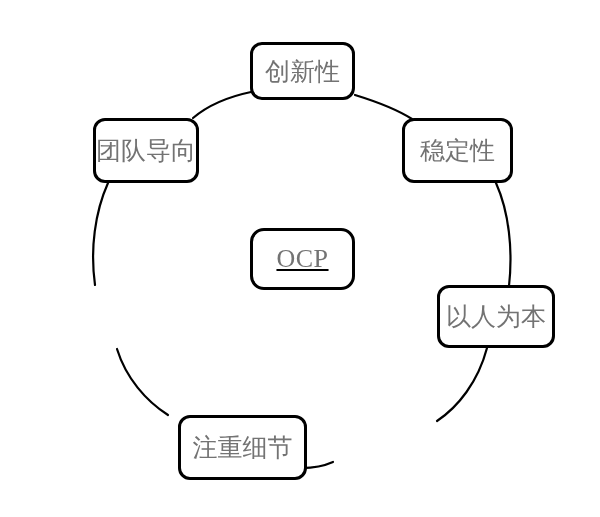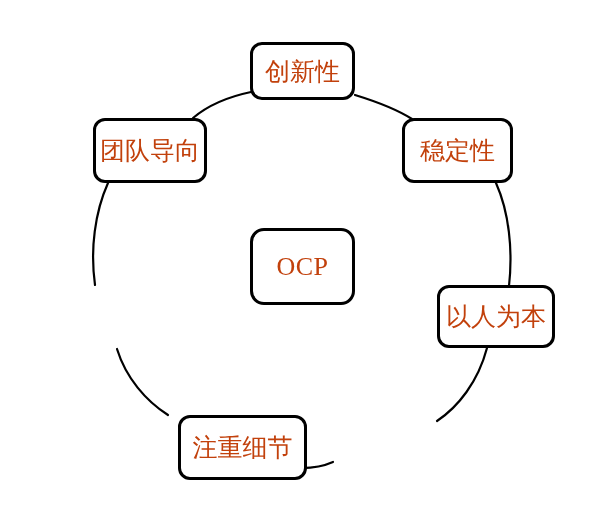--- a/index.html
+++ b/index.html
@@ -34,21 +34,21 @@
     border-radius: 12px;
     display: flex;
     align-items: center;
     justify-content: center;
     z-index: 2;
   }
   .node-label {
     font-family: "DejaVu Serif", "Liberation Serif", serif;
     font-size: 25px;
     line-height: 1;
-    color: #c2410c;
+    color: #737373;
     letter-spacing: 0px;
     white-space: nowrap;
   }
   .node.center {
     border-width: 3px;
     border-radius: 14px;
   }
   .node.center .node-label {
     font-family: "Liberation Serif", "DejaVu Serif", serif;
     font-size: 26px;
@@ -88,21 +88,21 @@
   <div class="node" style="left:437px; top:285px; width:118px; height:63px;">
     <span class="node-label">以人为本</span>
   </div>
 
 
   <div class="node" style="left:178px; top:415px; width:129px; height:65px;">
     <span class="node-label">注重细节</span>
   </div>
 
 
-  <div class="node" style="left:93px; top:118px; width:114px; height:65px;">
+  <div class="node" style="left:93px; top:118px; width:106px; height:65px;">
     <span class="node-label">团队导向</span>
   </div>
 
-  <div class="node center" style="left:250px; top:228px; width:105px; height:77px;">
+  <div class="node center" style="left:250px; top:228px; width:105px; height:62px;text-decoration:underline;">
     <span class="node-label">OCP</span>
   </div>
 
 </div>
 
 </body></html>

